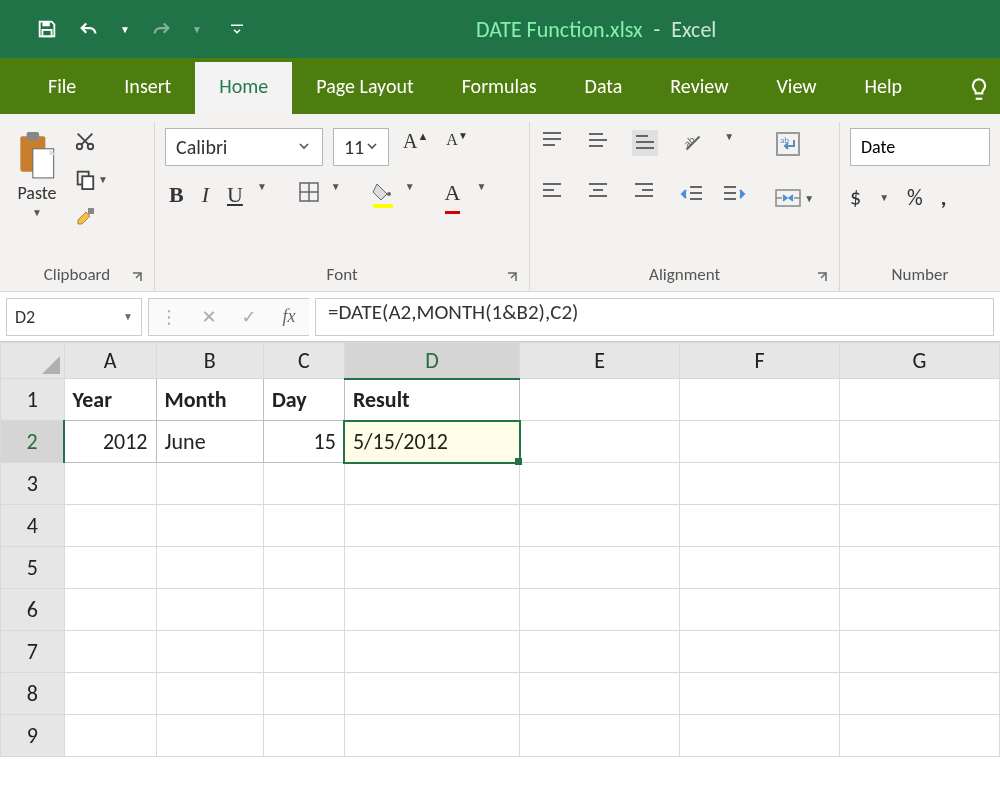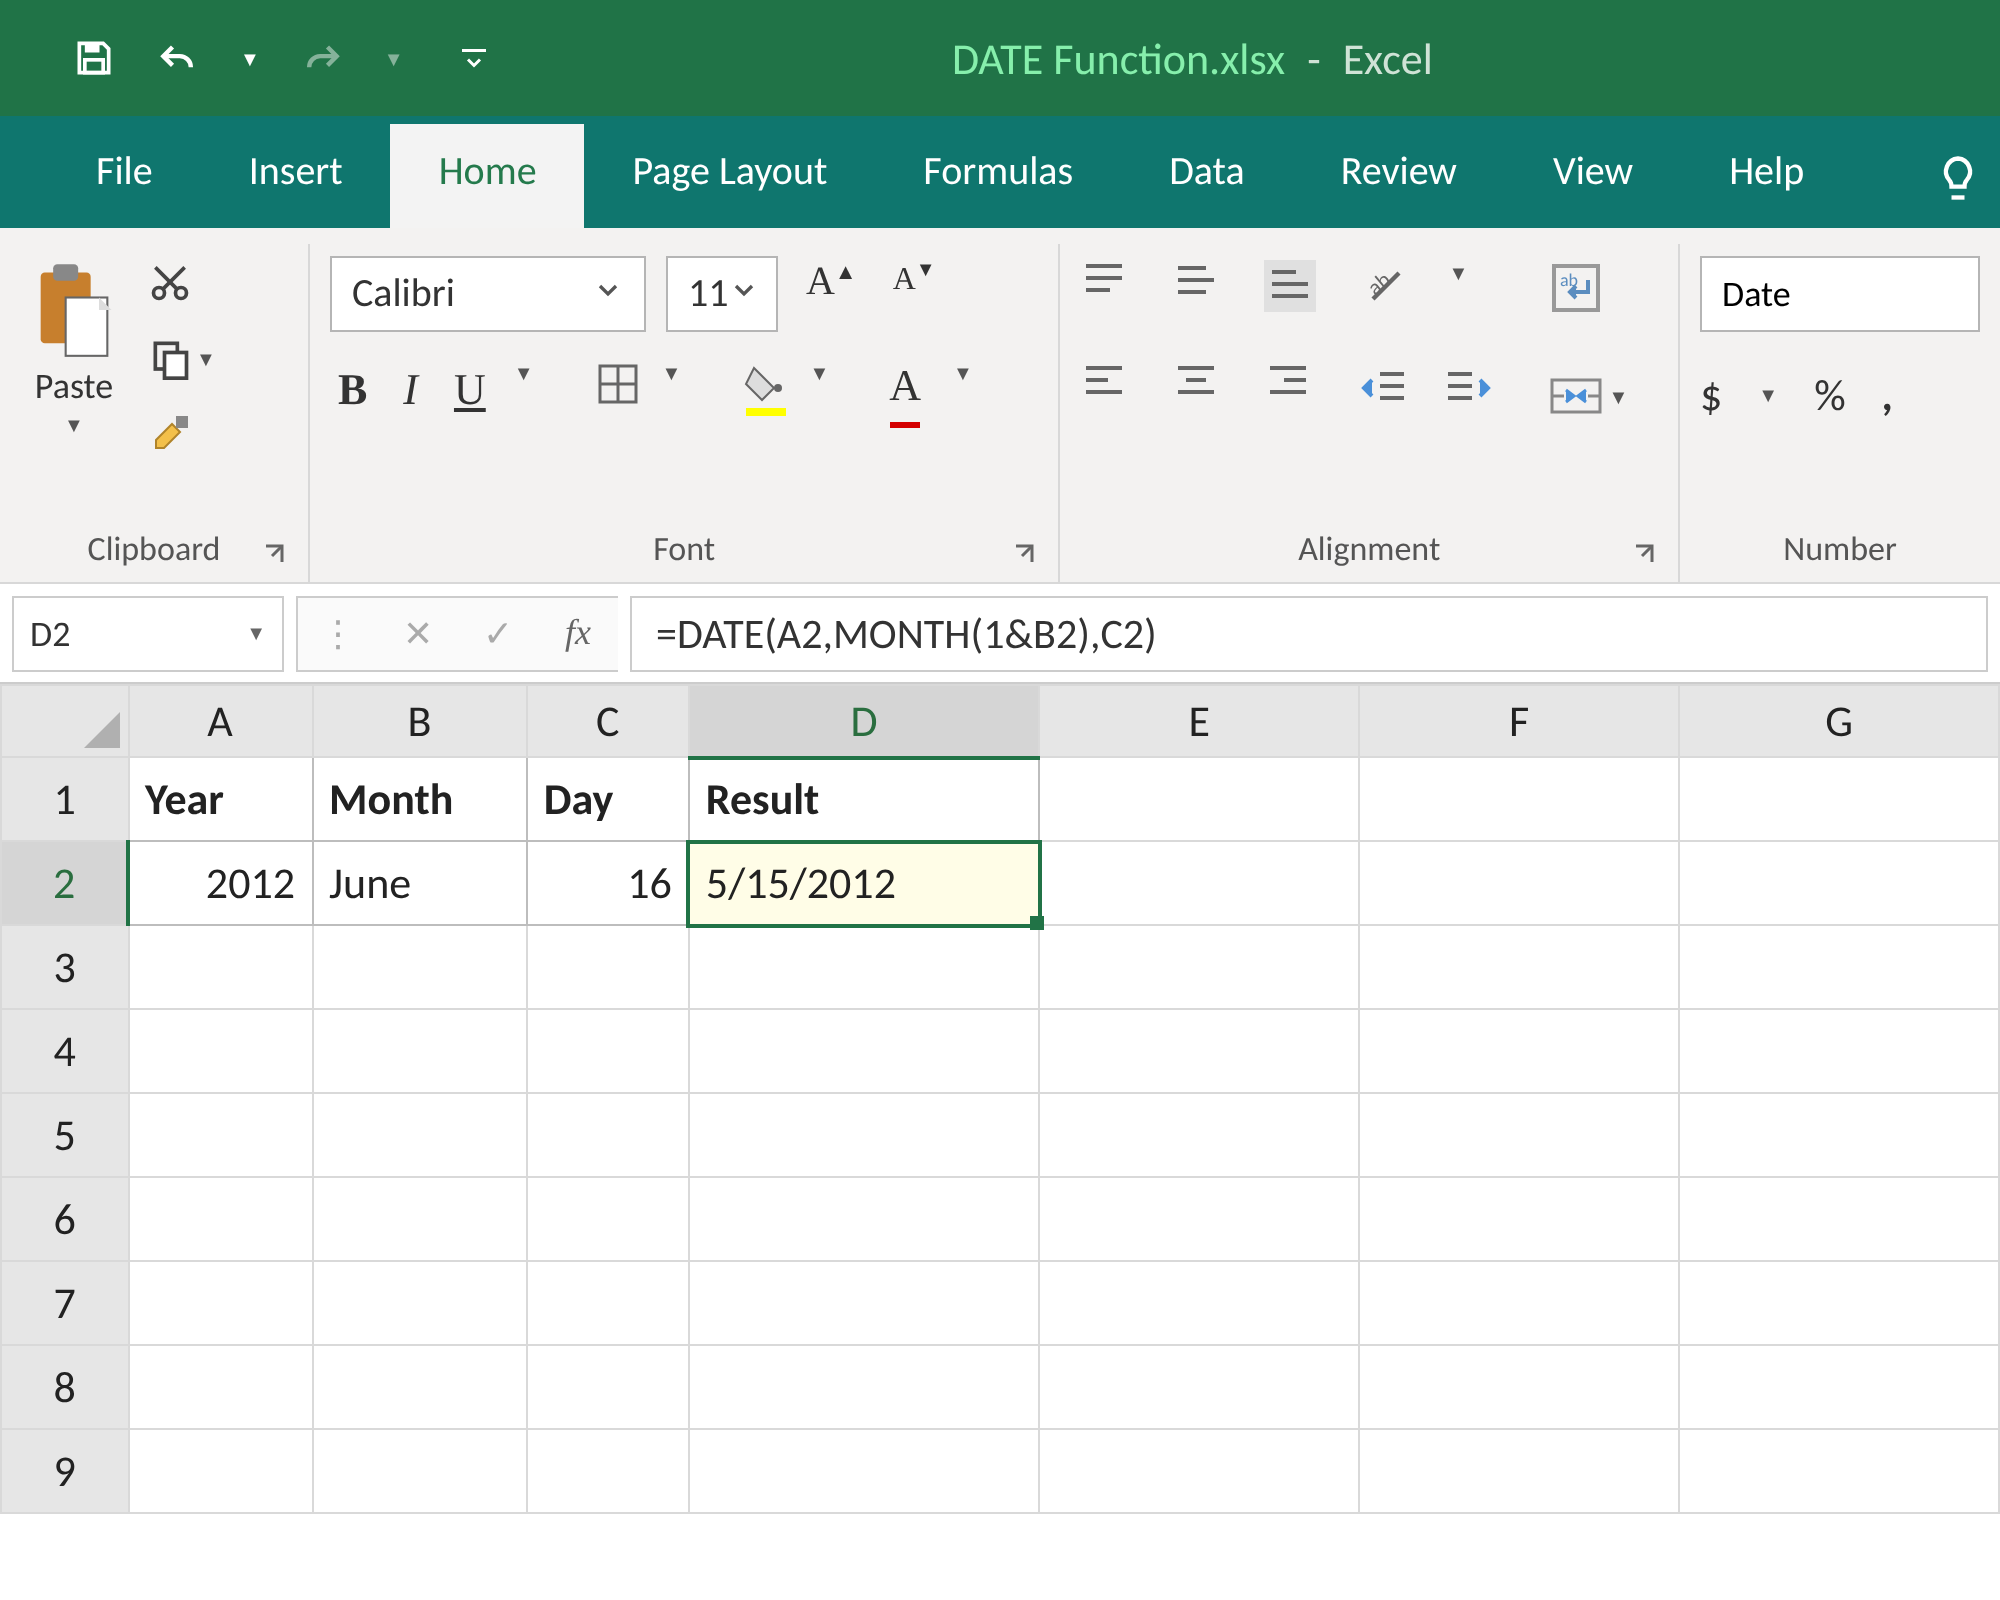--- a/index.html
+++ b/index.html
@@ -31,21 +31,21 @@
     font-size: 22px;
     white-space: nowrap;
   }
   .title .fname { color:#86efac; }
   .title .dash { color:#cfe3d6; margin:0 6px;}
   .title .app { color:#cfe3d6; }
 
   
   .tabs-row {
     height: 56px;
-    background: #0f766e;
+    background: #4d7c0f;
     display:flex;
     align-items:flex-end;
     padding-left:24px;
     gap:0;
   }
   .tab {
     color:#fff;
     font-size:20px;
     padding: 12px 24px 16px 24px;
     cursor:pointer;
@@ -138,21 +138,21 @@
   .namebox{
     width:136px;height:38px;border:1px solid #ccc;background:#fff;
     display:flex;align-items:center;padding:0 8px;font-size:18px;color:#333;
   }
   .namebox .cellref{flex:1;}
   .namebox .dd{font-size:10px;color:#666;}
   .fxbtns{display:flex;align-items:center;border:1px solid #ccc;height:38px;background:#fafafa;border-right:none;}
   .fxbtns .fbtn{width:40px;display:flex;align-items:center;justify-content:center;color:#aaa;font-size:18px;}
   .fxbtns .fx{font-style:italic;font-family:'Times New Roman',serif;color:#666;}
   .formula-input{
-    flex:1;height:38px;border:1px solid #ccc;padding:0 12px;display:flex;align-items:center;
+    flex:1;height:38px;border:1px solid #ccc;padding:0 12px;display:flex;align-items:flex-start;
     font-size:21px;color:#333;
   }
 
   
   .grid-area{position:relative; background:#fff;}
   table.sheet{border-collapse:collapse;width:100%;}
   table.sheet th, table.sheet td{
     border:1px solid #d9d9d9;
     font-size:22px;
     color:#222;
@@ -506,21 +506,21 @@
       <td class="cell hdr dt">Day</td>
       <td class="cell hdr dt">Result</td>
       <td class="cell"></td>
       <td class="cell"></td>
       <td class="cell"></td>
     </tr>
     <tr>
       <th class="rowhdr sel">2</th>
       <td class="cell right dt">2012</td>
       <td class="cell dt">June</td>
-      <td class="cell right dt">16</td>
+      <td class="cell right dt">15</td>
       <td class="cell active dt">5/15/2012</td>
       <td class="cell"></td>
       <td class="cell"></td>
       <td class="cell"></td>
     </tr>
     <tr>
           <th class="rowhdr">3</th>
           <td class="cell"></td>
           <td class="cell"></td>
           <td class="cell"></td>

